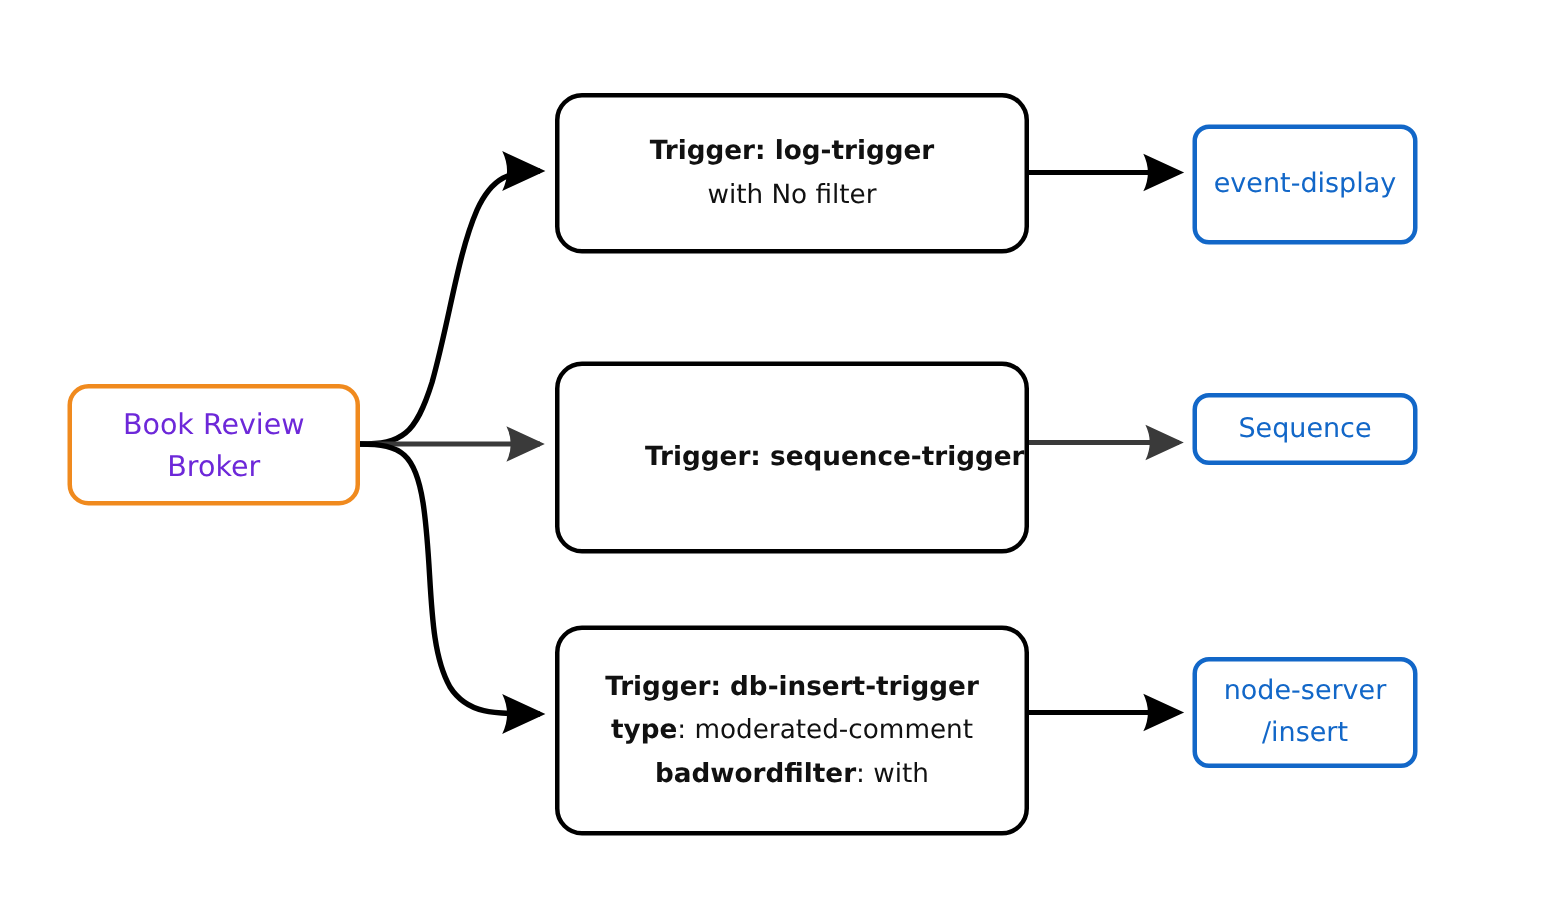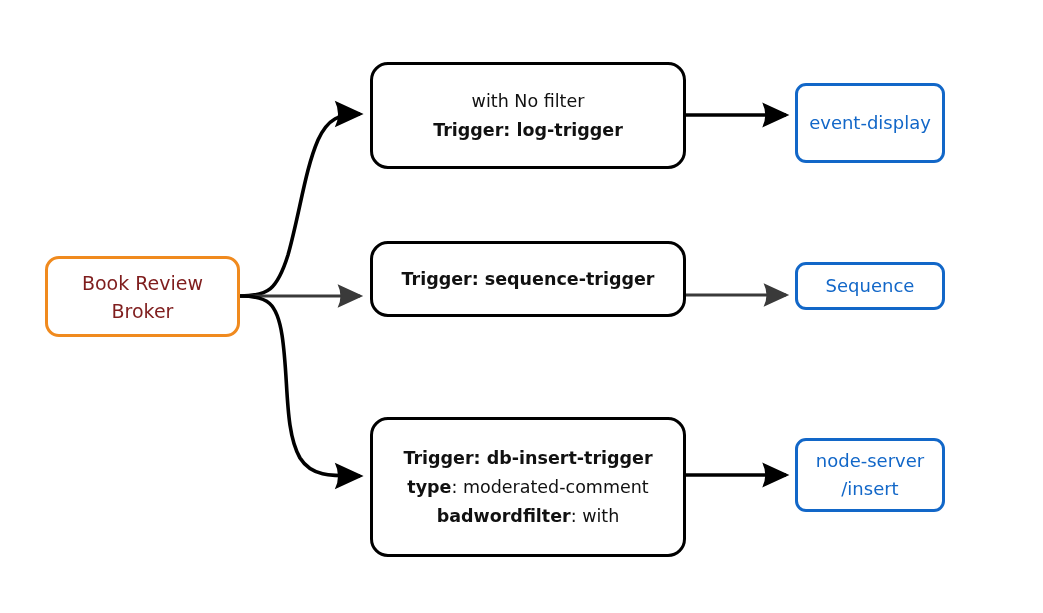--- a/index.html
+++ b/index.html
@@ -35,34 +35,34 @@
     text-align: center;
     z-index: 5;
   }
   .node-broker {
     left: 45px;
     top: 256px;
     width: 195px;
     height: 81px;
     border: 3px solid #F08A1E;
     border-radius: 14px;
-    color: #7f1d1d;
+    color: #6d28d9;
     font-size: 19px;
     line-height: 28px;
   }
   .node-trigger {
     left: 370px;
     border: 3.5px solid #000000;
     border-radius: 18px;
     color: #111111;
     font-size: 17.5px;
     line-height: 29px;
   }
   .trigger-1 { top: 62px; width: 316px; height: 107px; }
-  .trigger-2 { top: 241px; width: 316px; height: 76px; }
+  .trigger-2 { top: 241px; width: 316px; height: 128px; align-items: flex-end; }
   .trigger-3 { top: 417px; width: 316px; height: 140px; }
   .node-target {
     left: 795px;
     width: 150px;
     border: 3px solid #1267C8;
     border-radius: 11px;
     color: #1267C8;
     font-size: 18px;
     line-height: 28px;
   }
@@ -99,22 +99,22 @@
 
     <path d="M686,475 L786,475" fill="none" stroke="#000000" stroke-width="3.4" marker-end="url(#arrowBlack)"></path>
   </svg>
 
   <div class="node node-broker">
     <span class="ln">Book Review</span>
     <span class="ln">Broker</span>
   </div>
 
   <div class="node node-trigger trigger-1">
+    <span class="ln b">Trigger: log-trigger</span>
     <span class="ln"><span class="b"></span><span>with No filter</span></span>
-    <span class="ln b">Trigger: log-trigger</span>
   </div>
 
   <div class="node node-trigger trigger-2">
     <span class="ln b">Trigger: sequence-trigger</span>
   </div>
 
   <div class="node node-trigger trigger-3">
     <span class="ln b">Trigger: db-insert-trigger</span>
     <span class="ln"><span class="b">type</span><span>: moderated-comment</span></span>
     <span class="ln"><span class="b">badwordfilter</span><span>: with</span></span>

